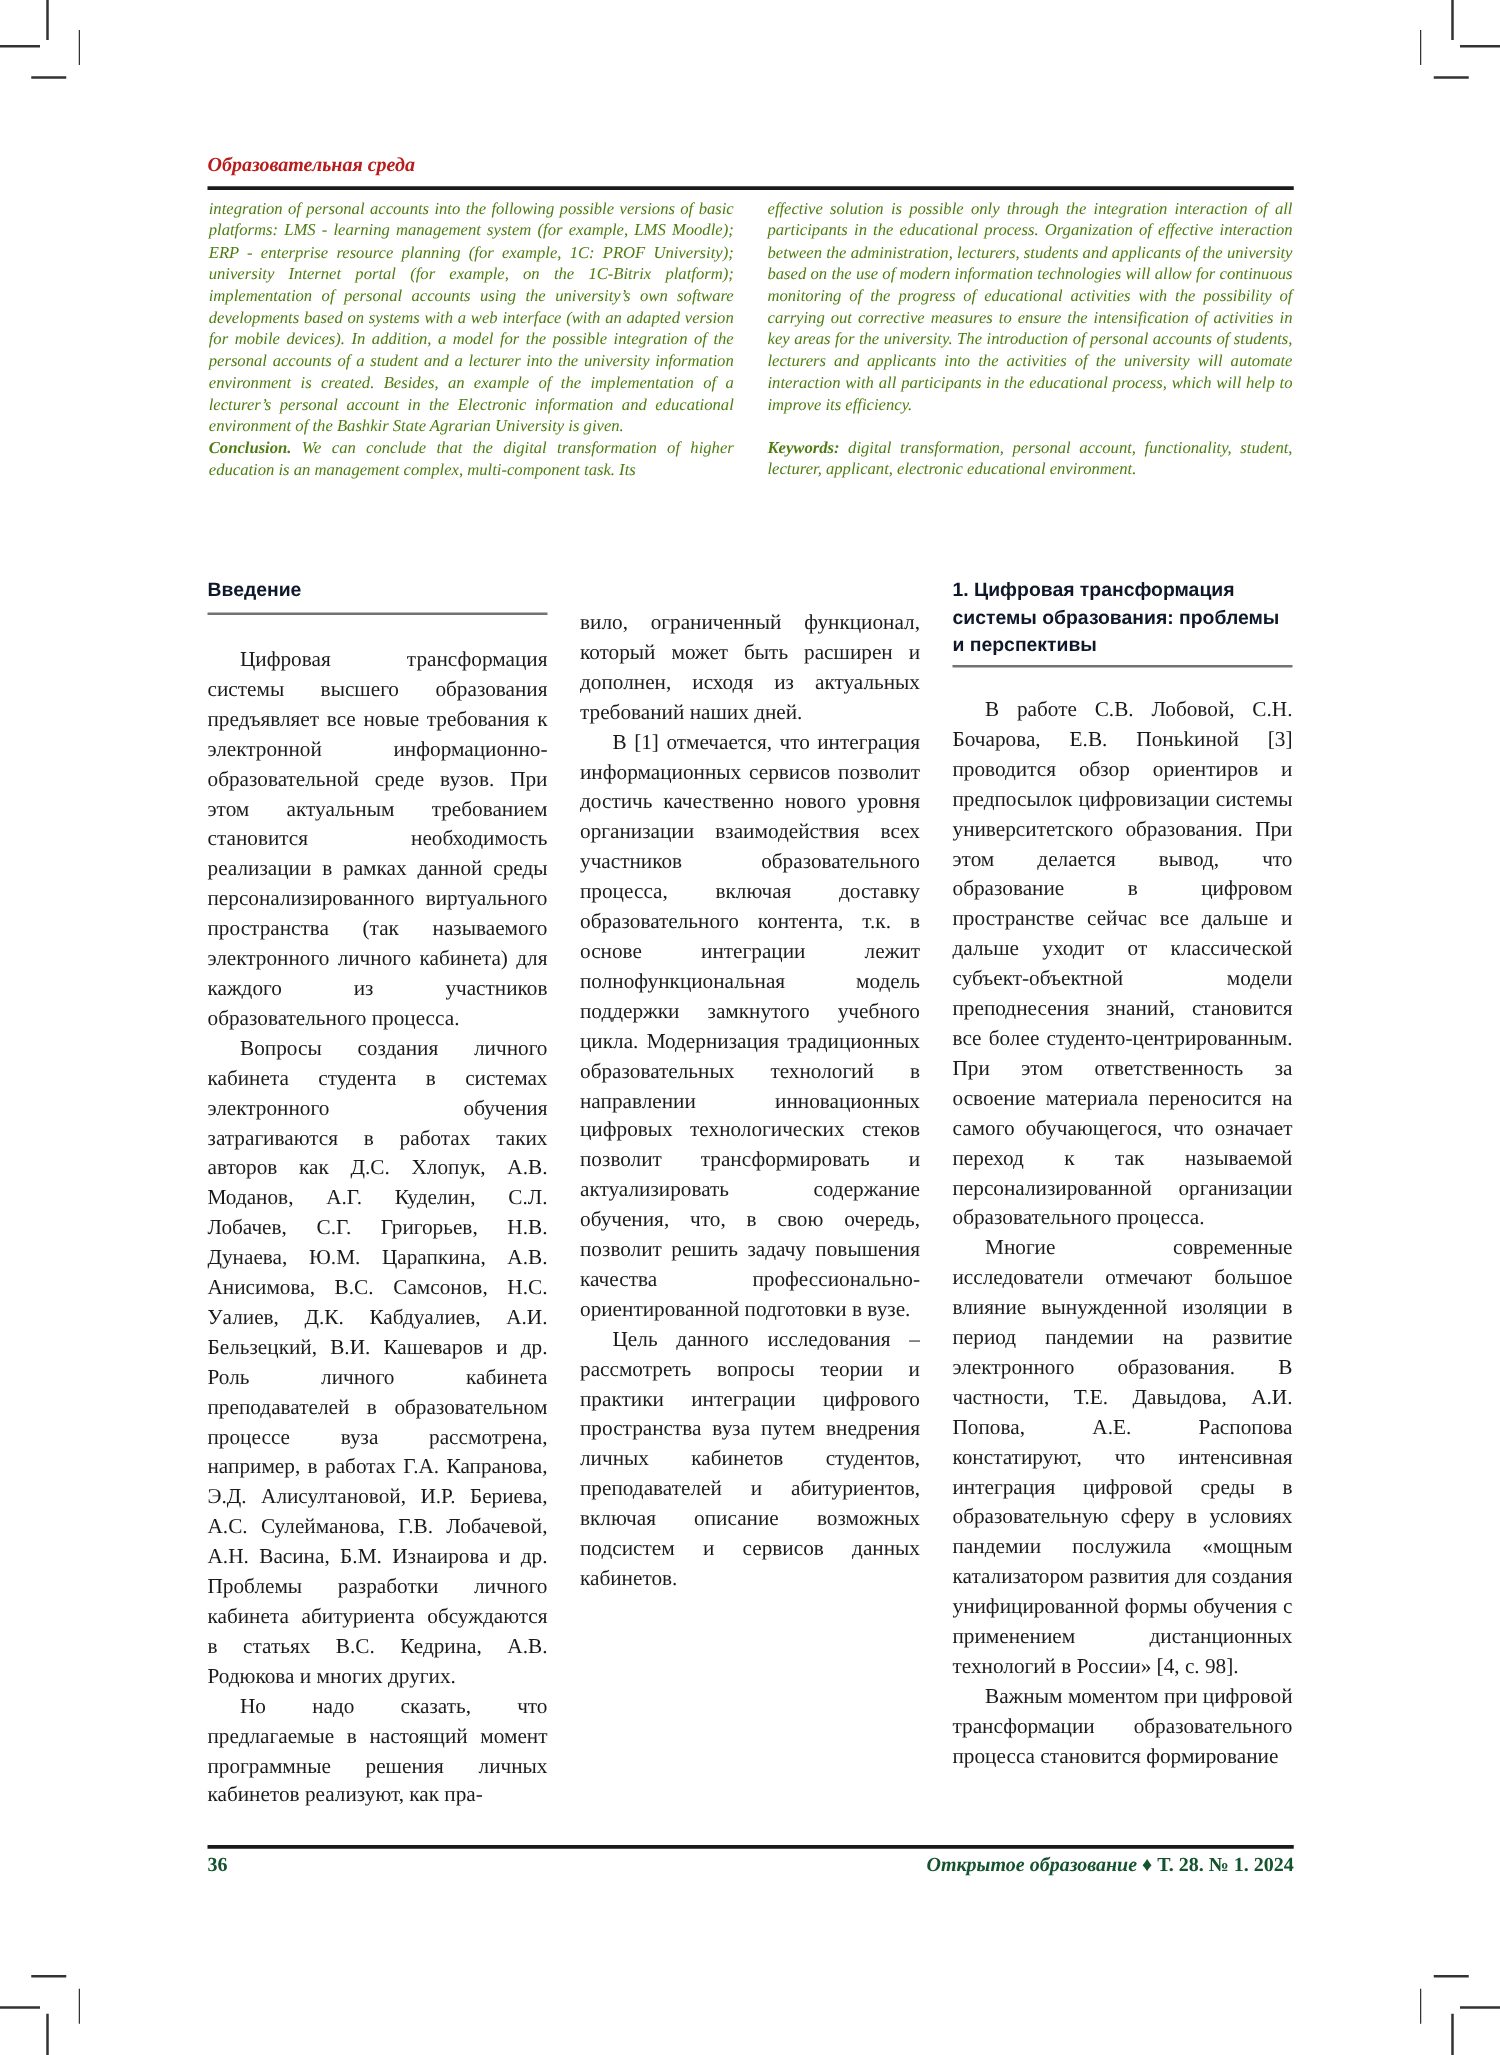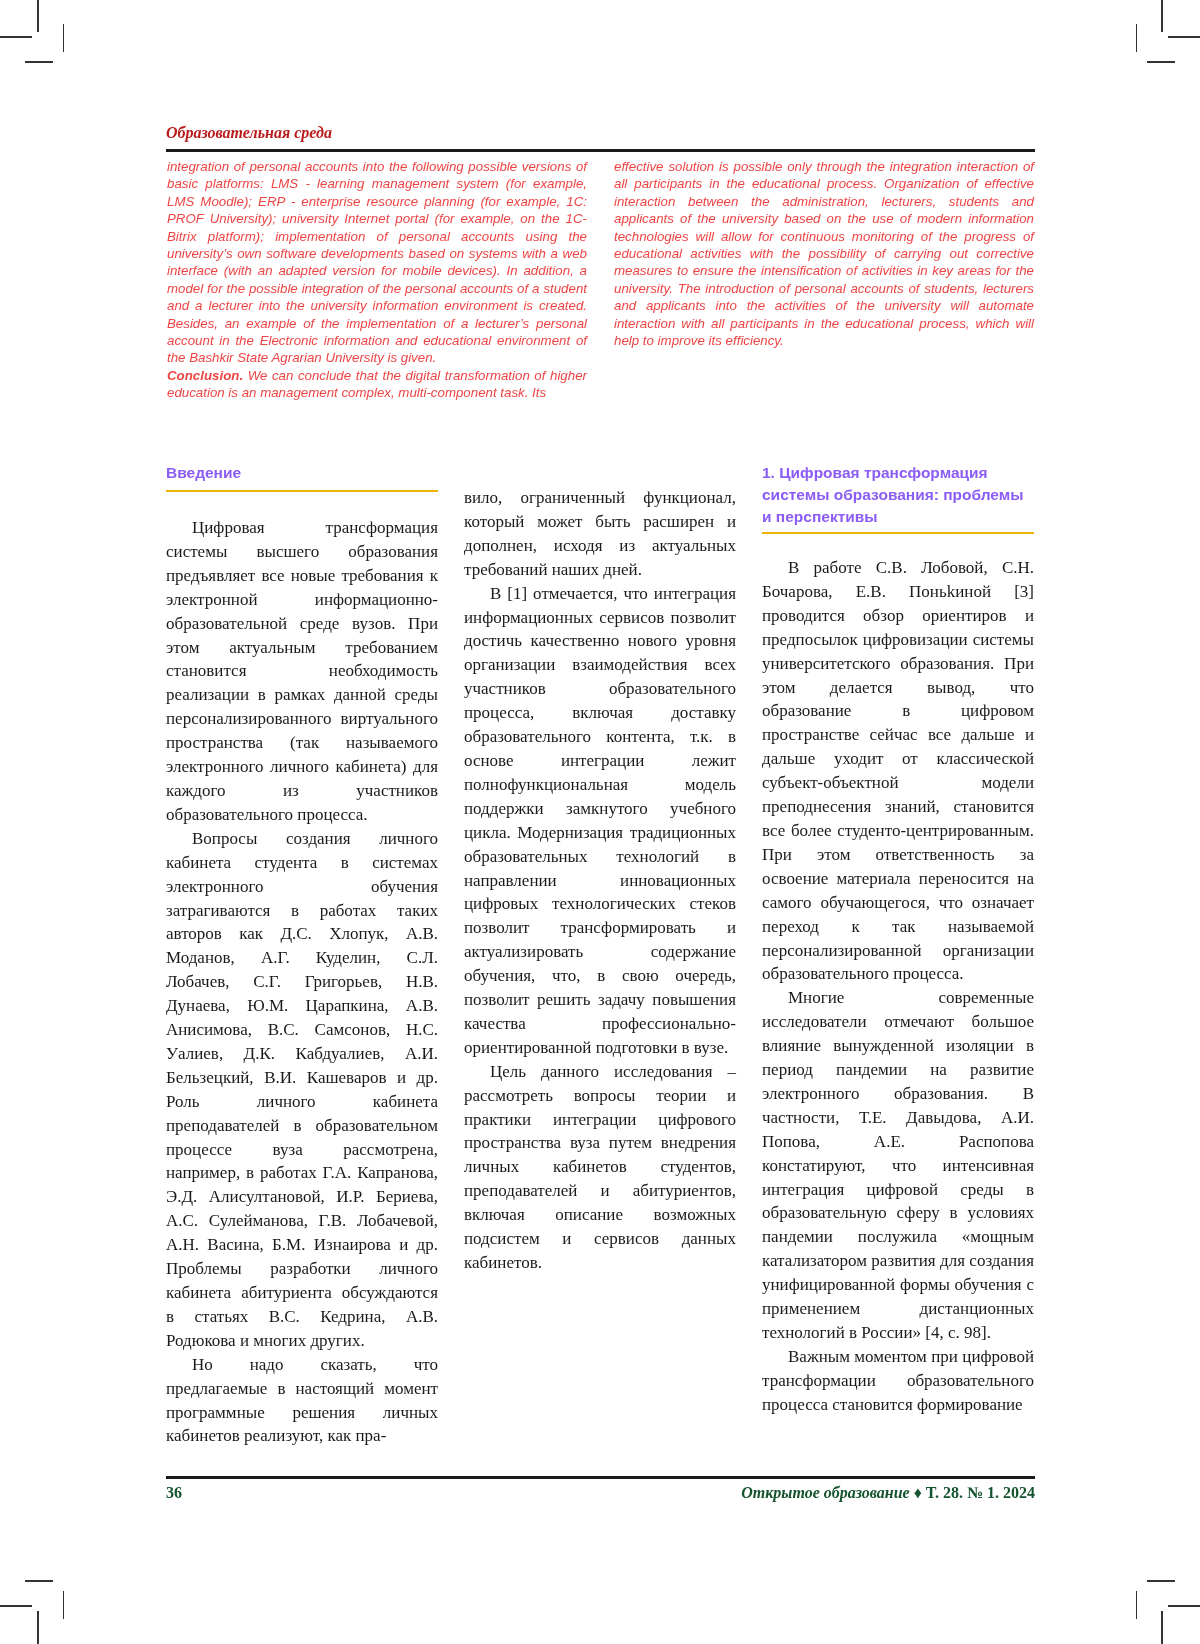--- a/index.html
+++ b/index.html
@@ -11,44 +11,44 @@
     position: absolute; left: 166px; top: 124px; width: 868px;
     font-family: "Liberation Serif", serif; font-style: italic; font-weight: bold;
     font-size: 16px; color: #b91c1c;
   }
   .rule-top {
     position: absolute; left: 166px; top: 149px; width: 869px; height: 3px; background: #1a1a1a;
   }
 
   .abstract-col {
     position: absolute; top: 158px; width: 420px;
-    font-family: Liberation Sans, sans-serif; font-style: italic;
-    font-size: 13.3px; line-height: 17.4px; text-align: justify; color: #ef4444;
+    font-family: Liberation Serif, serif; font-style: italic;
+    font-size: 13.3px; line-height: 17.4px; text-align: justify; color: #4d7c0f;
   }
   .abstract-col p { margin: 0; }
   .abstract-col b { font-weight: bold; }
   .abs-left { left: 167px; }
   .abs-right { left: 614px; }
   .keywords { margin-top: 17px !important; }
 
   .col {
     position: absolute; top: 462px; width: 272px;
     font-family: "Liberation Serif", serif;
     font-size: 17px; line-height: 23.9px; text-align: justify; color: #1a1a1a;
   }
   .col p { margin: 0; text-indent: 26px; }
   .col p.cont { text-indent: 0; }
   .col-1 { left: 166px; }
   .col-2 { left: 464px; margin-top: 24px; }
   .col-3 { left: 762px; }
 
   .sec-head {
     font-family: "Liberation Sans", sans-serif; font-weight: bold;
-    font-size: 15.5px; line-height: 22px; color: #8b5cf6;
-    padding-bottom: 4px; border-bottom: 2px solid #eab308; margin-bottom: 22px;
+    font-size: 15.5px; line-height: 22px; color: #0f172a;
+    padding-bottom: 4px; border-bottom: 2px solid #737373; margin-bottom: 22px;
     text-align: left;
   }
   .sec-head.single { padding-bottom: 6px; margin-bottom: 24px; }
 
   .rule-bottom {
     position: absolute; left: 166px; top: 1476px; width: 869px; height: 3px; background: #1a1a1a;
   }
   .footer {
     position: absolute; left: 166px; top: 1484px; width: 869px;
     font-family: "Liberation Serif", serif; font-weight: bold; font-size: 16px; color: #14532d;
@@ -82,20 +82,21 @@
 
 <div class="running-head">Образовательная среда</div>
 <div class="rule-top"></div>
 
 <div class="abstract-col abs-left">
   <p>integration of personal accounts into the following possible versions of basic platforms: LMS - learning management system (for example, LMS Moodle); ERP - enterprise resource planning (for example, 1C: PROF University); university Internet portal (for example, on the 1C-Bitrix platform); implementation of personal accounts using the university’s own software developments based on systems with a web interface (with an adapted version for mobile devices). In addition, a model for the possible integration of the personal accounts of a student and a lecturer into the university information environment is created. Besides, an example of the implementation of a lecturer’s personal account in the Electronic information and educational environment of the Bashkir State Agrarian University is given.</p>
   <p><b>Conclusion.</b><span> We can conclude that the digital transformation of higher education is an management complex, multi-component task. Its</span></p>
 </div>
 <div class="abstract-col abs-right">
   <p>effective solution is possible only through the integration interaction of all participants in the educational process. Organization of effective interaction between the administration, lecturers, students and applicants of the university based on the use of modern information technologies will allow for continuous monitoring of the progress of educational activities with the possibility of carrying out corrective measures to ensure the intensification of activities in key areas for the university. The introduction of personal accounts of students, lecturers and applicants into the activities of the university will automate interaction with all participants in the educational process, which will help to improve its efficiency.</p>
+  <p class="keywords"><b>Keywords:</b><span> digital transformation, personal account, functionality, student, lecturer, applicant, electronic educational environment.</span></p>
 </div>
 
 <div class="col col-1">
   <div class="sec-head single">Введение</div>
   <p>Цифровая трансформация системы высшего образования предъявляет все новые требования к электронной информационно-образовательной среде вузов. При этом актуальным требованием становится необходимость реализации в рамках данной среды персонализированного виртуального пространства (так называемого электронного личного кабинета) для каждого из участников образовательного процесса.</p>
   <p>Вопросы создания личного кабинета студента в системах электронного обучения затрагиваются в работах таких авторов как Д.С. Хлопук, А.В. Моданов, А.Г. Куделин, С.Л. Лобачев, С.Г. Григорьев, Н.В. Дунаева, Ю.М. Царапкина, А.В. Анисимова, В.С. Самсонов, Н.С. Уалиев, Д.К. Кабдуалиев, А.И. Бельзецкий, В.И. Кашеваров и др. Роль личного кабинета преподавателей в образовательном процессе вуза рассмотрена, например, в работах Г.А. Капранова, Э.Д. Алисултановой, И.Р. Бериева, А.С. Сулейманова, Г.В. Лобачевой, А.Н. Васина, Б.М. Изнаирова и др. Проблемы разработки личного кабинета абитуриента обсуждаются в статьях В.С. Кедрина, А.В. Родюкова и многих других.</p>
   <p>Но надо сказать, что предлагаемые в настоящий момент программные решения личных кабинетов реализуют, как пра-</p>
 </div>
 
 <div class="col col-2">

